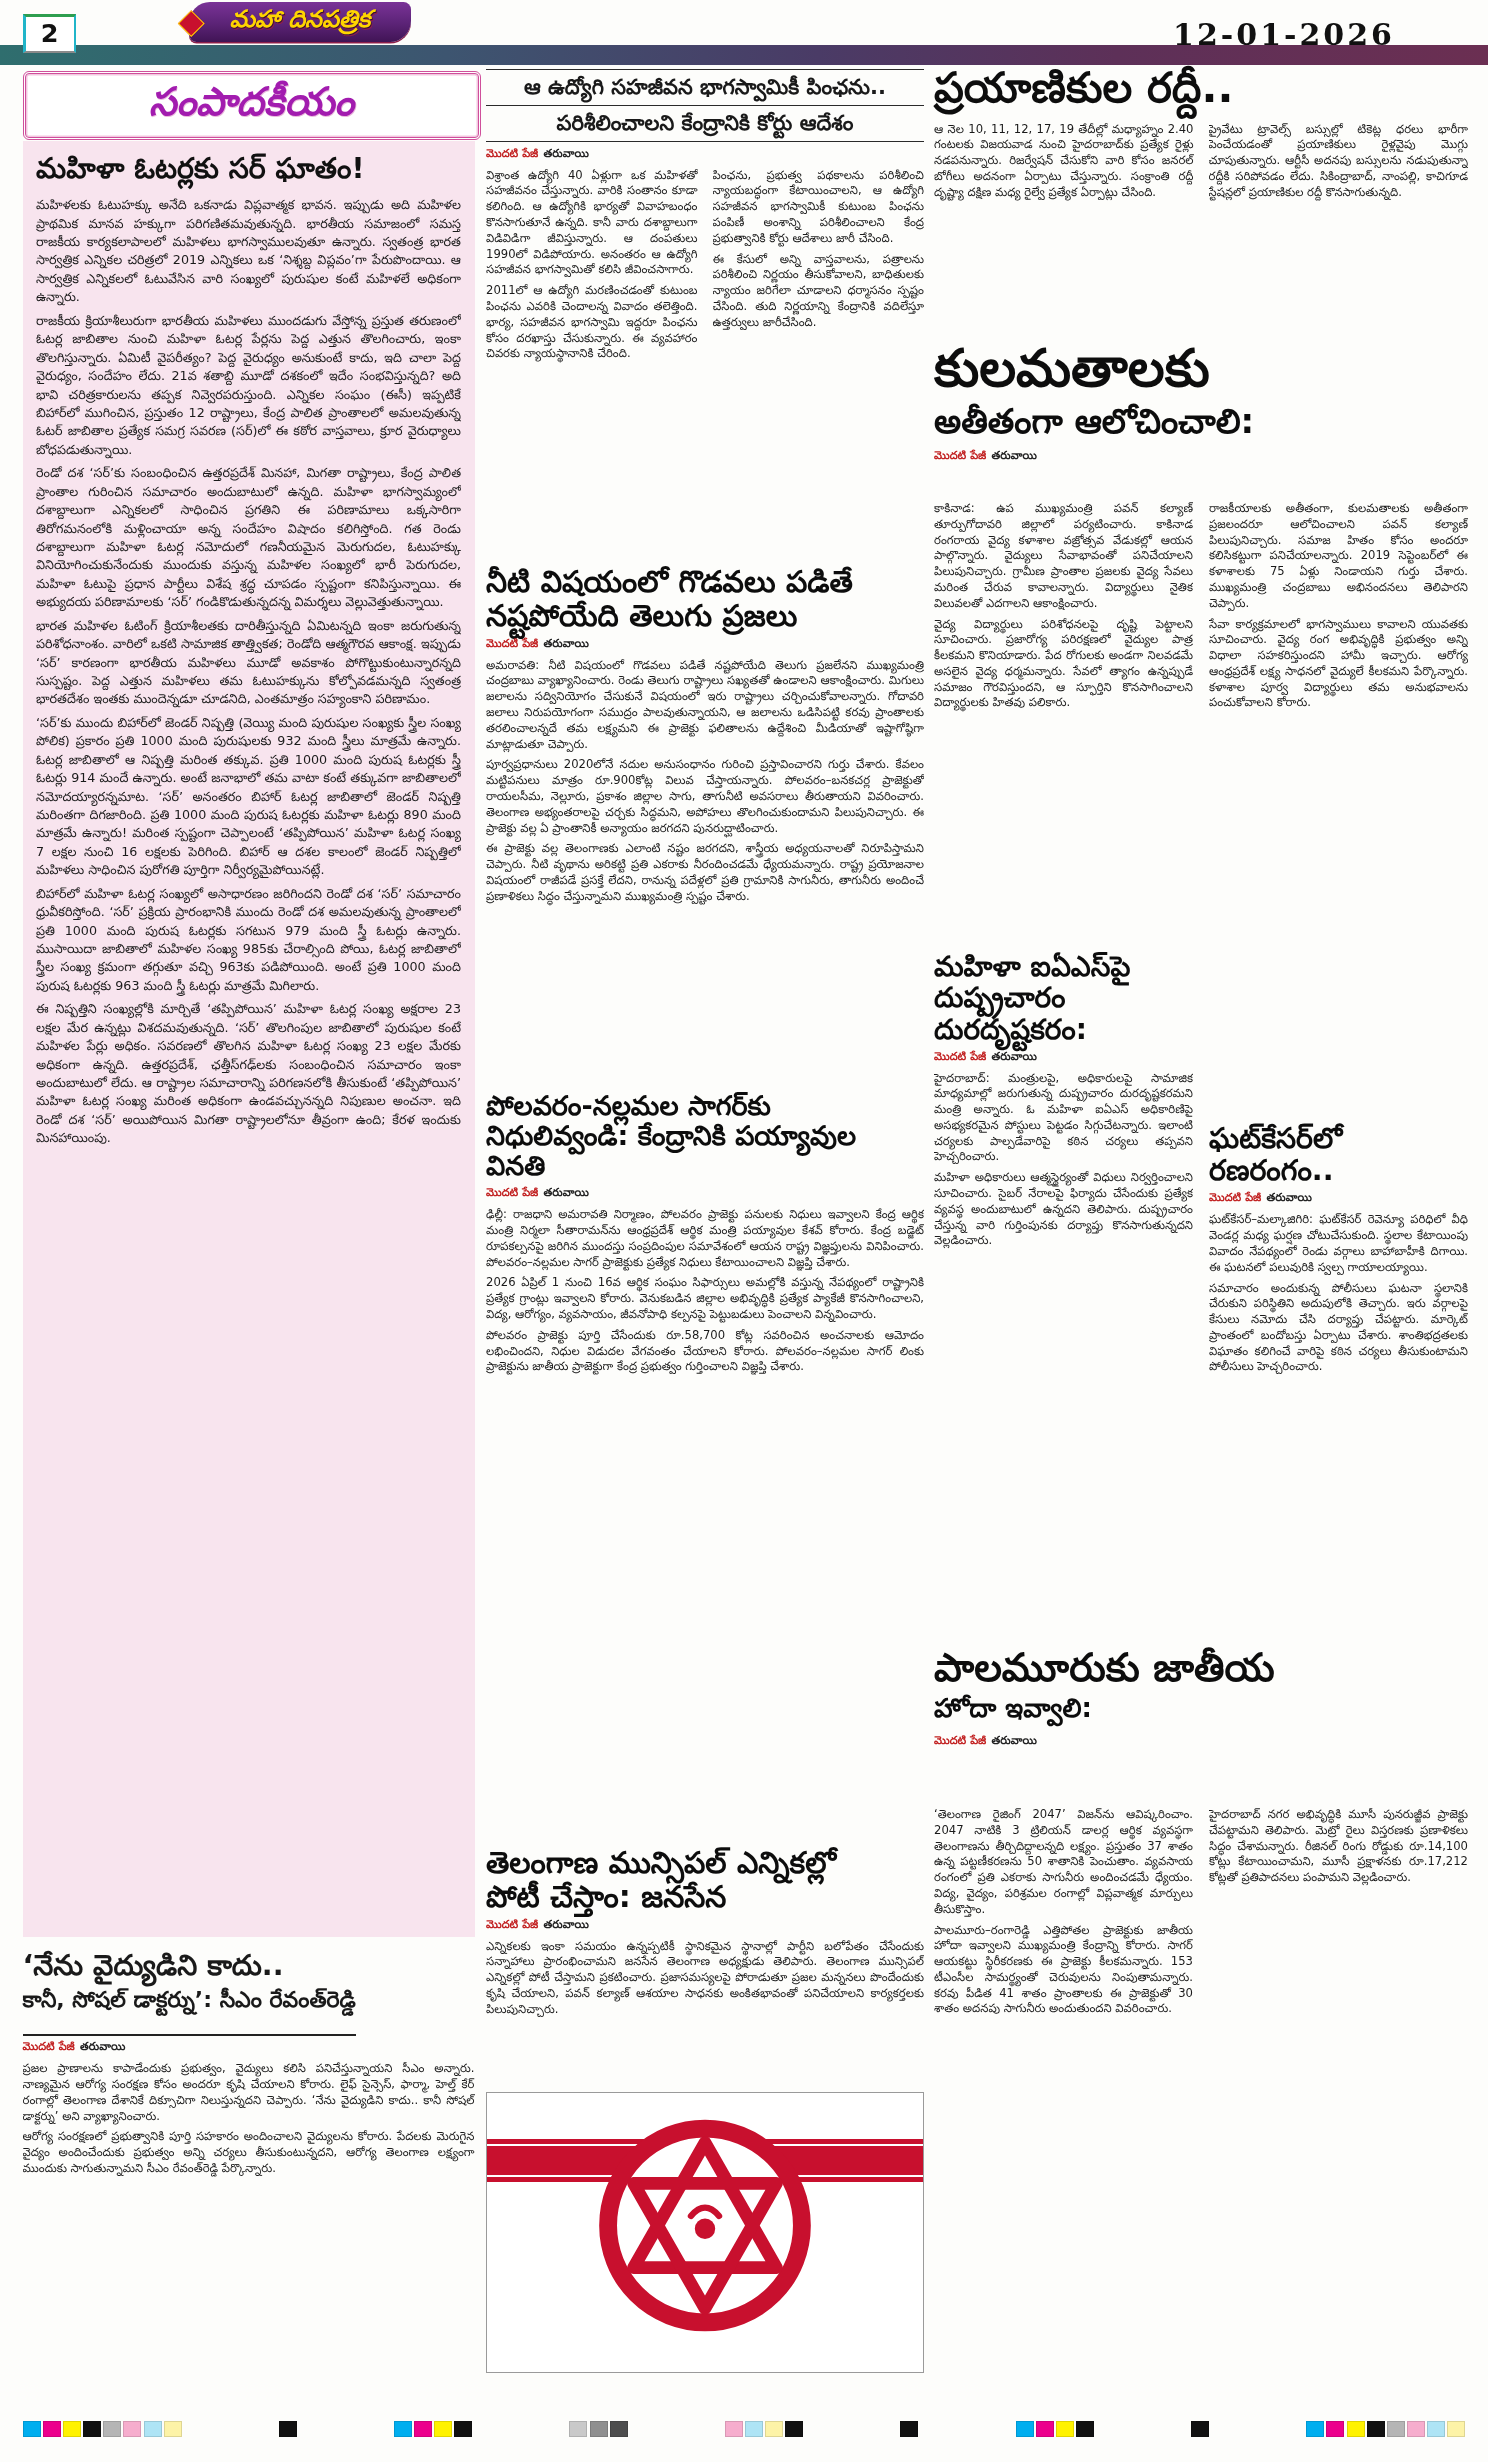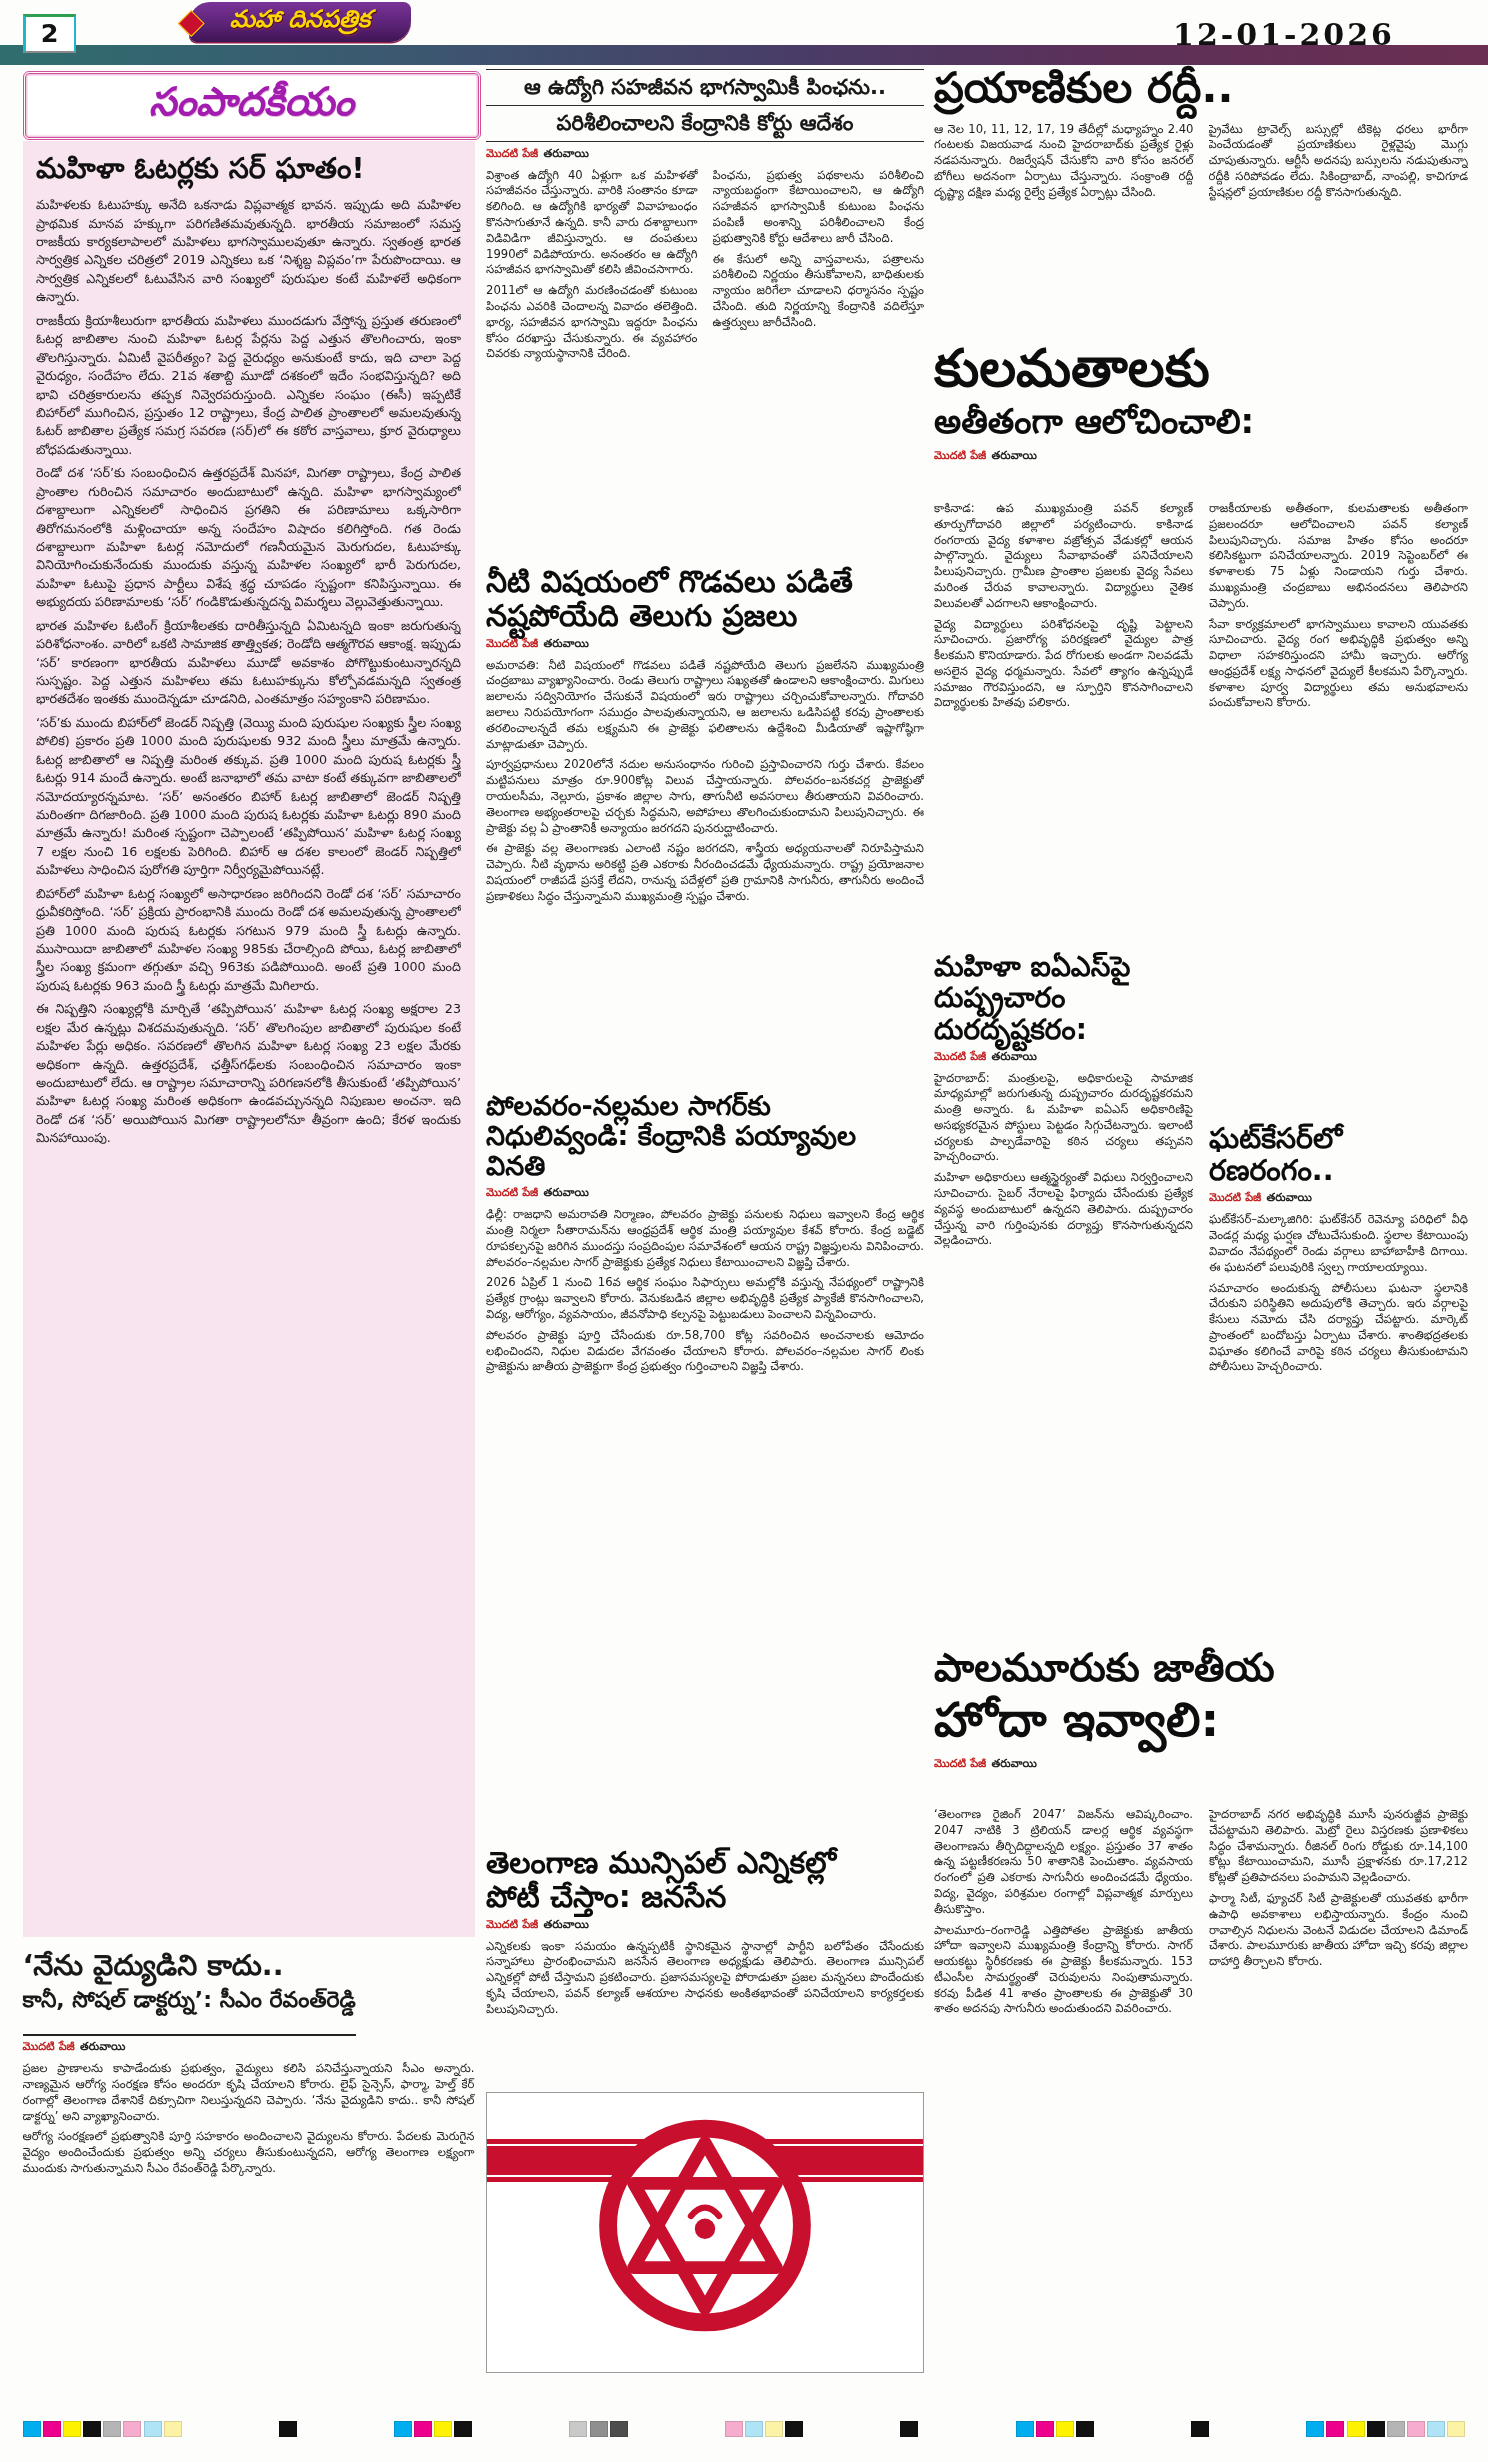--- a/index.html
+++ b/index.html
@@ -225,32 +225,31 @@
     <span class="b1">మొదటి పేజీ</span><span class="b2">తరువాయి</span>
   </div>
   <div class="body-text" style="height:420px;">
       <p>ఘట్‌కేసర్–మల్కాజిగిరి: ఘట్‌కేసర్ రెవెన్యూ పరిధిలో వీధి వెండర్ల మధ్య ఘర్షణ చోటుచేసుకుంది. స్థలాల కేటాయింపు వివాదం నేపథ్యంలో రెండు వర్గాలు బాహాబాహీకి దిగాయి. ఈ ఘటనలో పలువురికి స్వల్ప గాయాలయ్యాయి.</p>
       <p>సమాచారం అందుకున్న పోలీసులు ఘటనా స్థలానికి చేరుకుని పరిస్థితిని అదుపులోకి తెచ్చారు. ఇరు వర్గాలపై కేసులు నమోదు చేసి దర్యాప్తు చేపట్టారు. మార్కెట్ ప్రాంతంలో బందోబస్తు ఏర్పాటు చేశారు. శాంతిభద్రతలకు విఘాతం కలిగించే వారిపై కఠిన చర్యలు తీసుకుంటామని పోలీసులు హెచ్చరించారు.</p>
     </div>
 </div>
 
 <div class="abs" style="left:934px;top:1646px;width:534px;">
   <div class="hl" style="font-size:39px;">పాలమూరుకు జాతీయ</div>
-  <div class="hl" style="font-size:47px;margin-top:4.5px;">హోదా ఇవ్వాలి:</div>
+  <div class="hl" style="font-size:26px;margin-top:4.5px;">హోదా ఇవ్వాలి:</div>
   <div class="byline" style="margin-top:10.5px;">
     <span class="b1">మొదటి పేజీ</span><span class="b2">తరువాయి</span>
   </div>
 </div>
 <div class="abs body-text" style="left:934px;top:1807px;width:259px;height:570px;">
     <p>‘తెలంగాణ రైజింగ్ 2047’ విజన్‌ను ఆవిష్కరించాం. 2047 నాటికి 3 ట్రిలియన్ డాలర్ల ఆర్థిక వ్యవస్థగా తెలంగాణను తీర్చిదిద్దాలన్నది లక్ష్యం. ప్రస్తుతం 37 శాతం ఉన్న పట్టణీకరణను 50 శాతానికి పెంచుతాం. వ్యవసాయ రంగంలో ప్రతి ఎకరాకు సాగునీరు అందించడమే ధ్యేయం. విద్య, వైద్యం, పరిశ్రమల రంగాల్లో విప్లవాత్మక మార్పులు తీసుకొస్తాం.</p>
     <p>పాలమూరు–రంగారెడ్డి ఎత్తిపోతల ప్రాజెక్టుకు జాతీయ హోదా ఇవ్వాలని ముఖ్యమంత్రి కేంద్రాన్ని కోరారు. సాగర్ ఆయకట్టు స్థిరీకరణకు ఈ ప్రాజెక్టు కీలకమన్నారు. 153 టీఎంసీల సామర్థ్యంతో చెరువులను నింపుతామన్నారు. కరవు పీడిత 41 శాతం ప్రాంతాలకు ఈ ప్రాజెక్టుతో 30 శాతం అదనపు సాగునీరు అందుతుందని వివరించారు.</p>
   </div>
 <div class="abs body-text" style="left:1209px;top:1807px;width:259px;height:570px;">
     <p>హైదరాబాద్ నగర అభివృద్ధికి మూసీ పునరుజ్జీవ ప్రాజెక్టు చేపట్టామని తెలిపారు. మెట్రో రైలు విస్తరణకు ప్రణాళికలు సిద్ధం చేశామన్నారు. రీజినల్ రింగు రోడ్డుకు రూ.14,100 కోట్లు కేటాయించామని, మూసీ ప్రక్షాళనకు రూ.17,212 కోట్లతో ప్రతిపాదనలు పంపామని వెల్లడించారు.</p>
-    <p>ఫార్మా సిటీ, ఫ్యూచర్ సిటీ ప్రాజెక్టులతో యువతకు భారీగా ఉపాధి అవకాశాలు లభిస్తాయన్నారు. కేంద్రం నుంచి రావాల్సిన నిధులను వెంటనే విడుదల చేయాలని డిమాండ్ చేశారు. పాలమూరుకు జాతీయ హోదా ఇచ్చి కరవు జిల్లాల దాహార్తి తీర్చాలని కోరారు.</p>
   </div>
 
 <div class="abs bottom-marks" id="bottom-marks">
     <div class="swatch-group">
       <span class="swatch" style="background: rgb(0, 174, 239);"></span>
       <span class="swatch" style="background: rgb(236, 0, 140);"></span>
       <span class="swatch" style="background: rgb(255, 242, 0);"></span>
       <span class="swatch" style="background: rgb(17, 17, 17);"></span>
       <span class="swatch" style="background: rgb(181, 181, 181);"></span>
       <span class="swatch" style="background: rgb(246, 173, 205);"></span>

